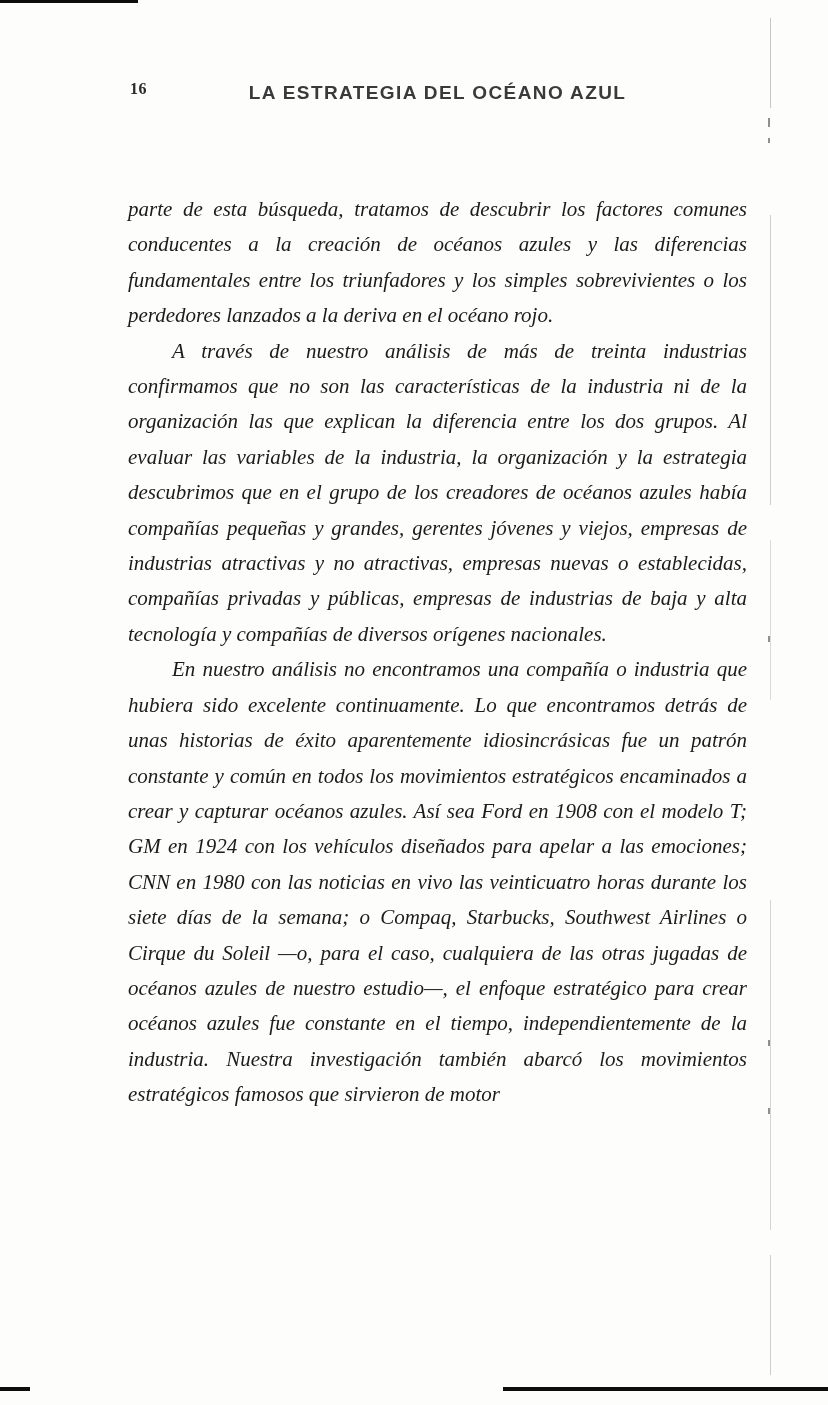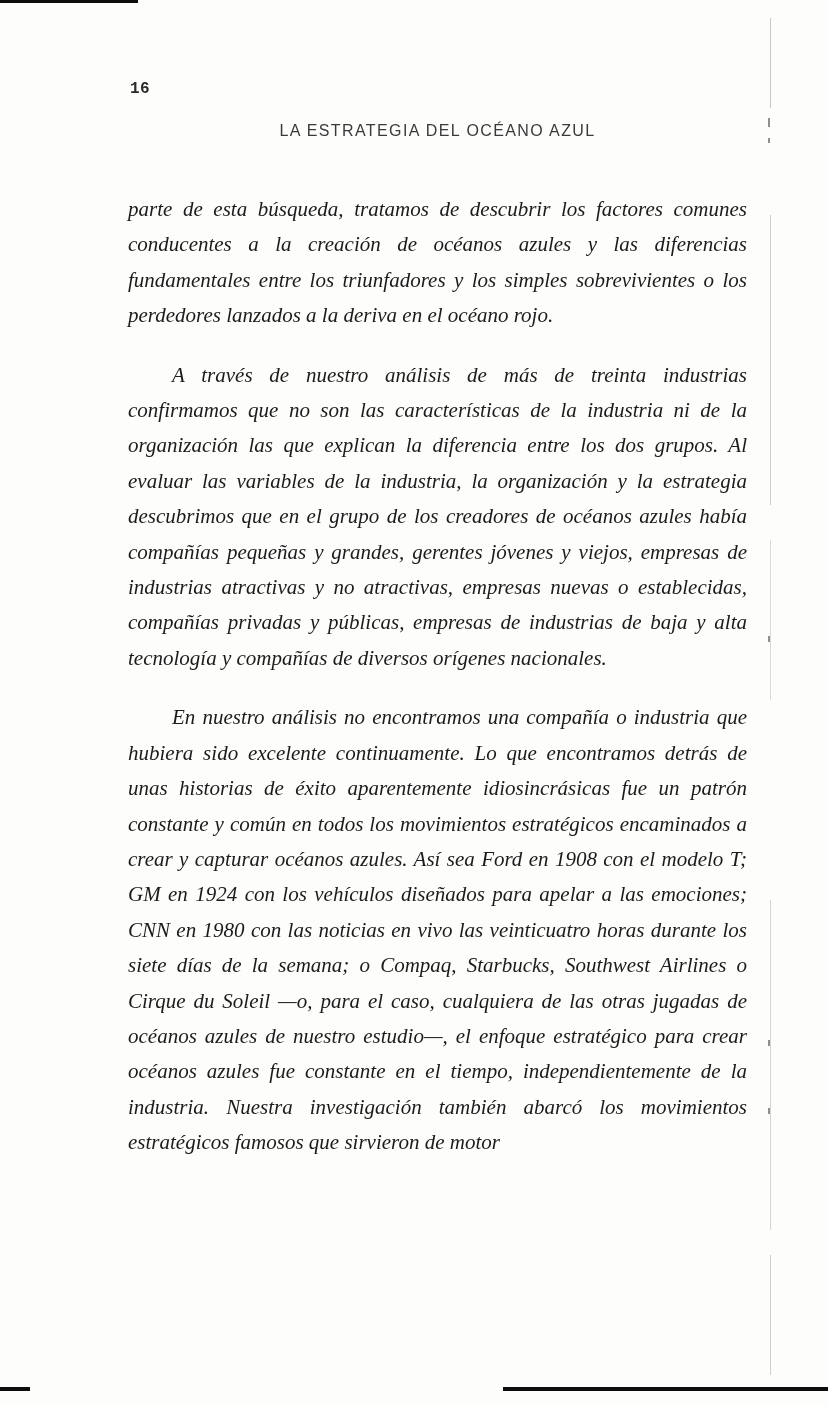--- a/index.html
+++ b/index.html
@@ -23,59 +23,57 @@
     position: absolute;
     top: 80px;
     left: 128px;
     width: 619px;
     height: 24px;
   }
   .page-number {
     position: absolute;
     left: 2px;
     top: 0;
-    font-family: Liberation Mono, monospace;
+    font-family: Liberation Serif, serif;
     font-size: 16px;
     font-weight: 700;
     color: #2a2a2a;
     letter-spacing: 0.5px;
   }
   .running-title {
     position: absolute;
     left: 0;
     right: 0;
     top: 2px;
     text-align: center;
     font-family: "Liberation Sans", sans-serif;
-    font-size: 16px;
-    font-weight: 400;
+    font-size: 19px;
+    font-weight: 700;
     letter-spacing: 1.4px;
     color: #3a3a3a;
-    margin-top: 40px;
   }
 
   
   .body-text {
     position: absolute;
     top: 192px;
     left: 128px;
     width: 619px;
     font-size: 21px;
     line-height: 35.4px;
     text-align: justify;
     text-justify: inter-word;
   }
   .body-text p {
     margin: 0;
     padding: 0;
     font-style: italic;
   }
   .body-text p.indented {
     text-indent: 44px;
-    margin-top: 24px;
   }
 
   
   .artifact {
     position: absolute;
     background: #0d0d0d;
   }
   .art-top-left {
     left: 0; top: 0;
     width: 138px; height: 3px;

